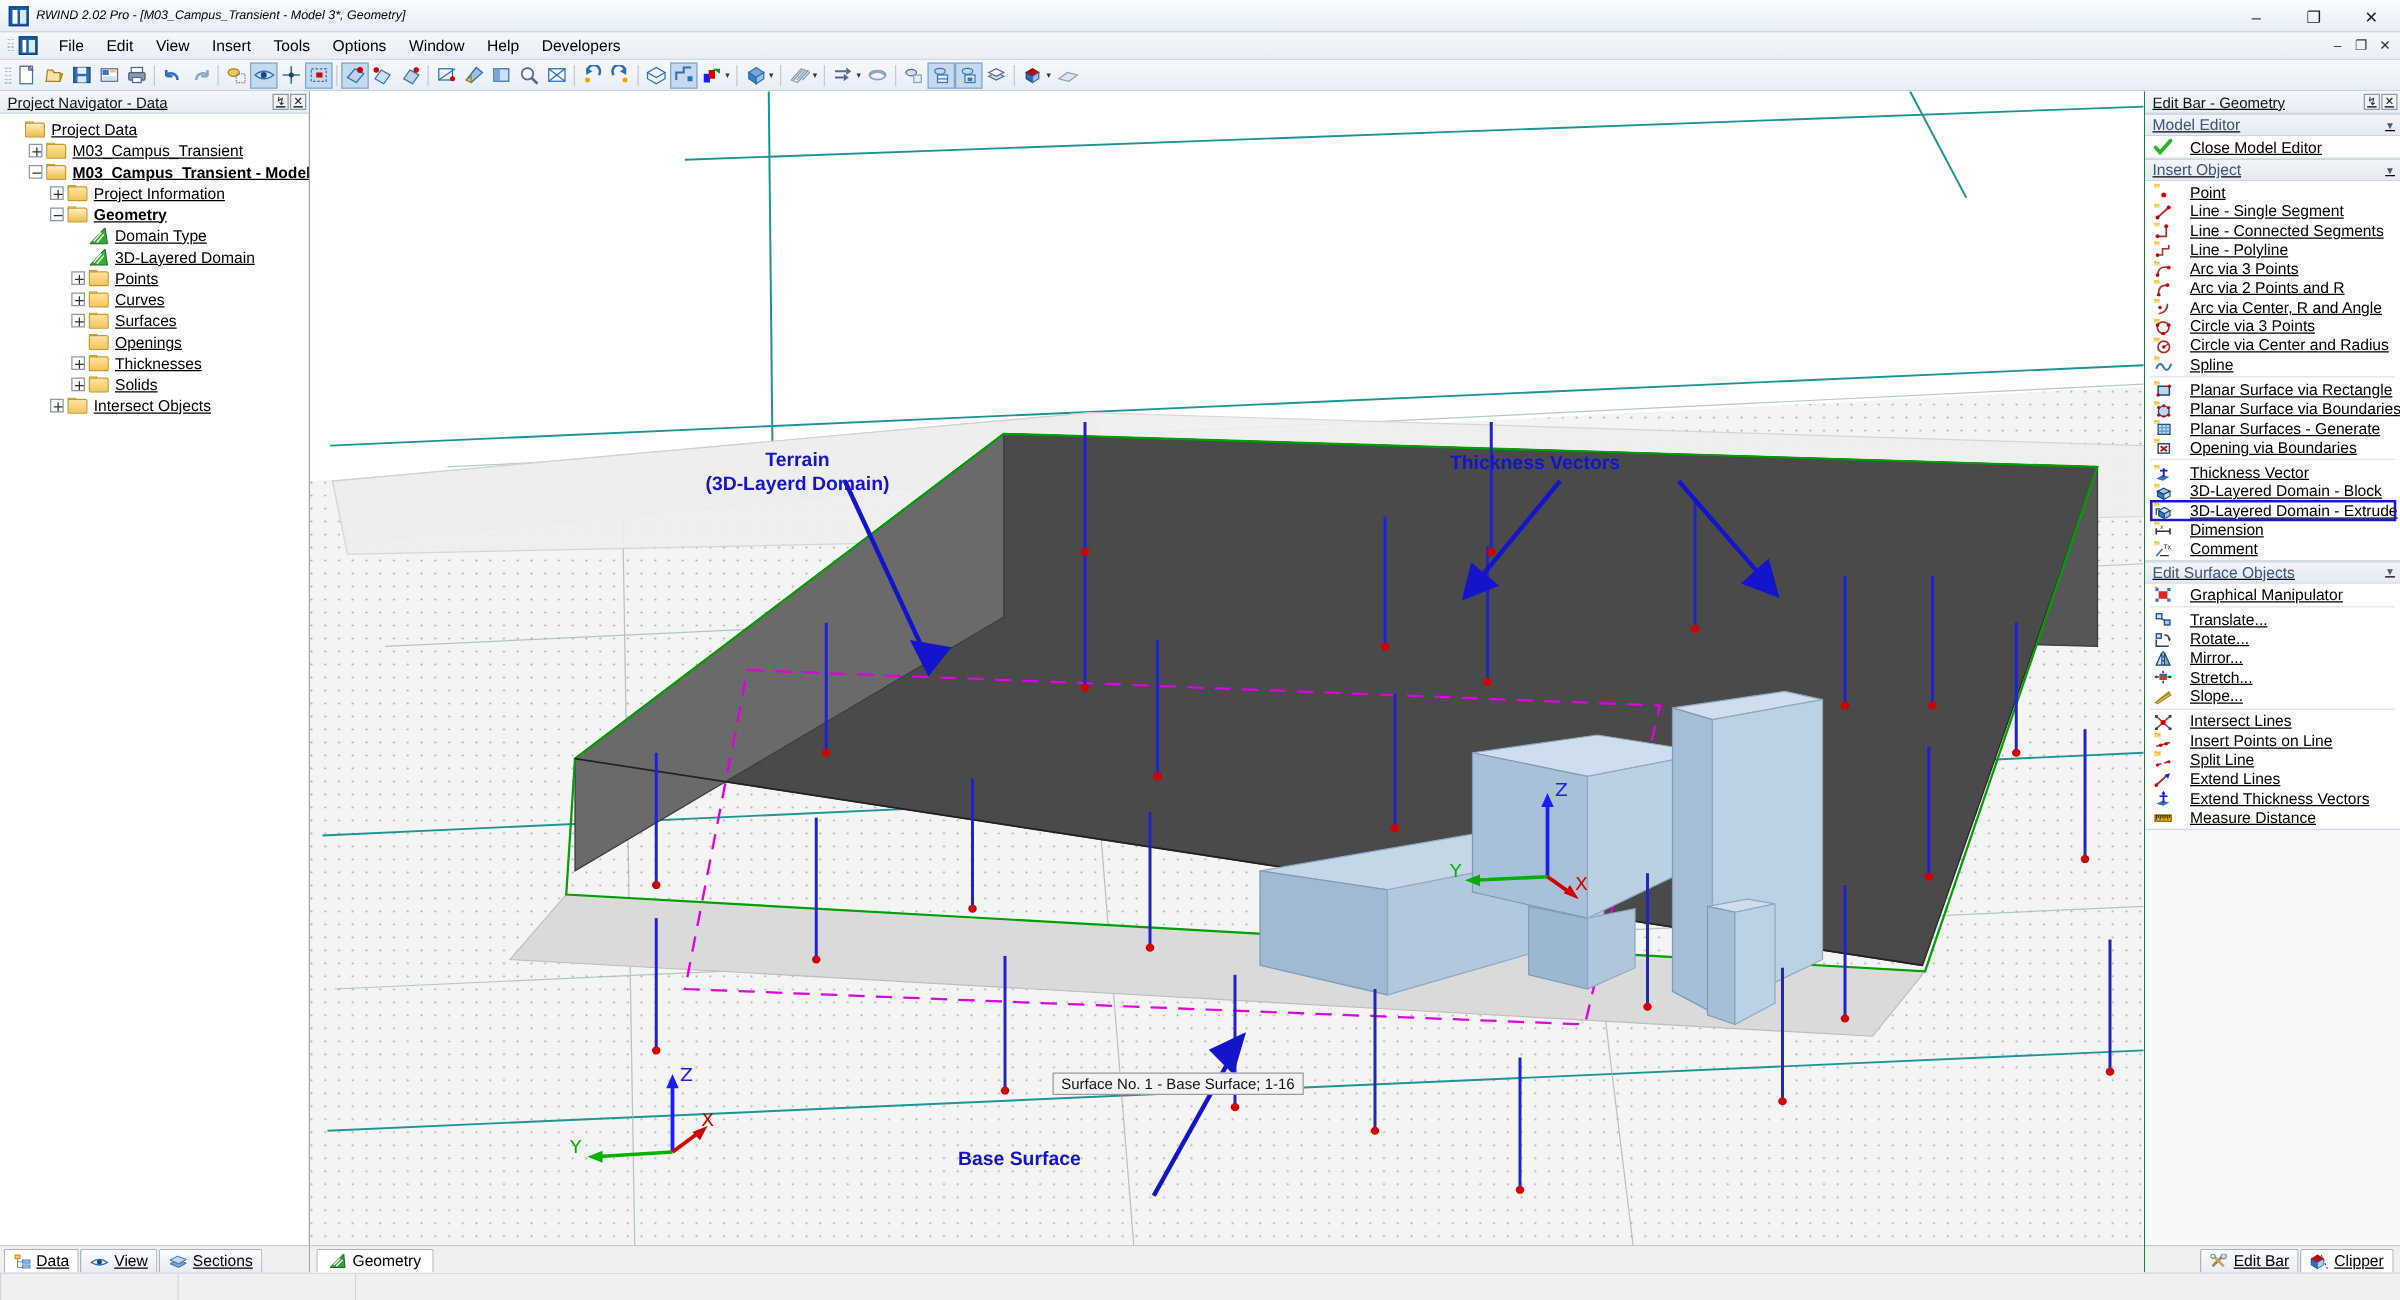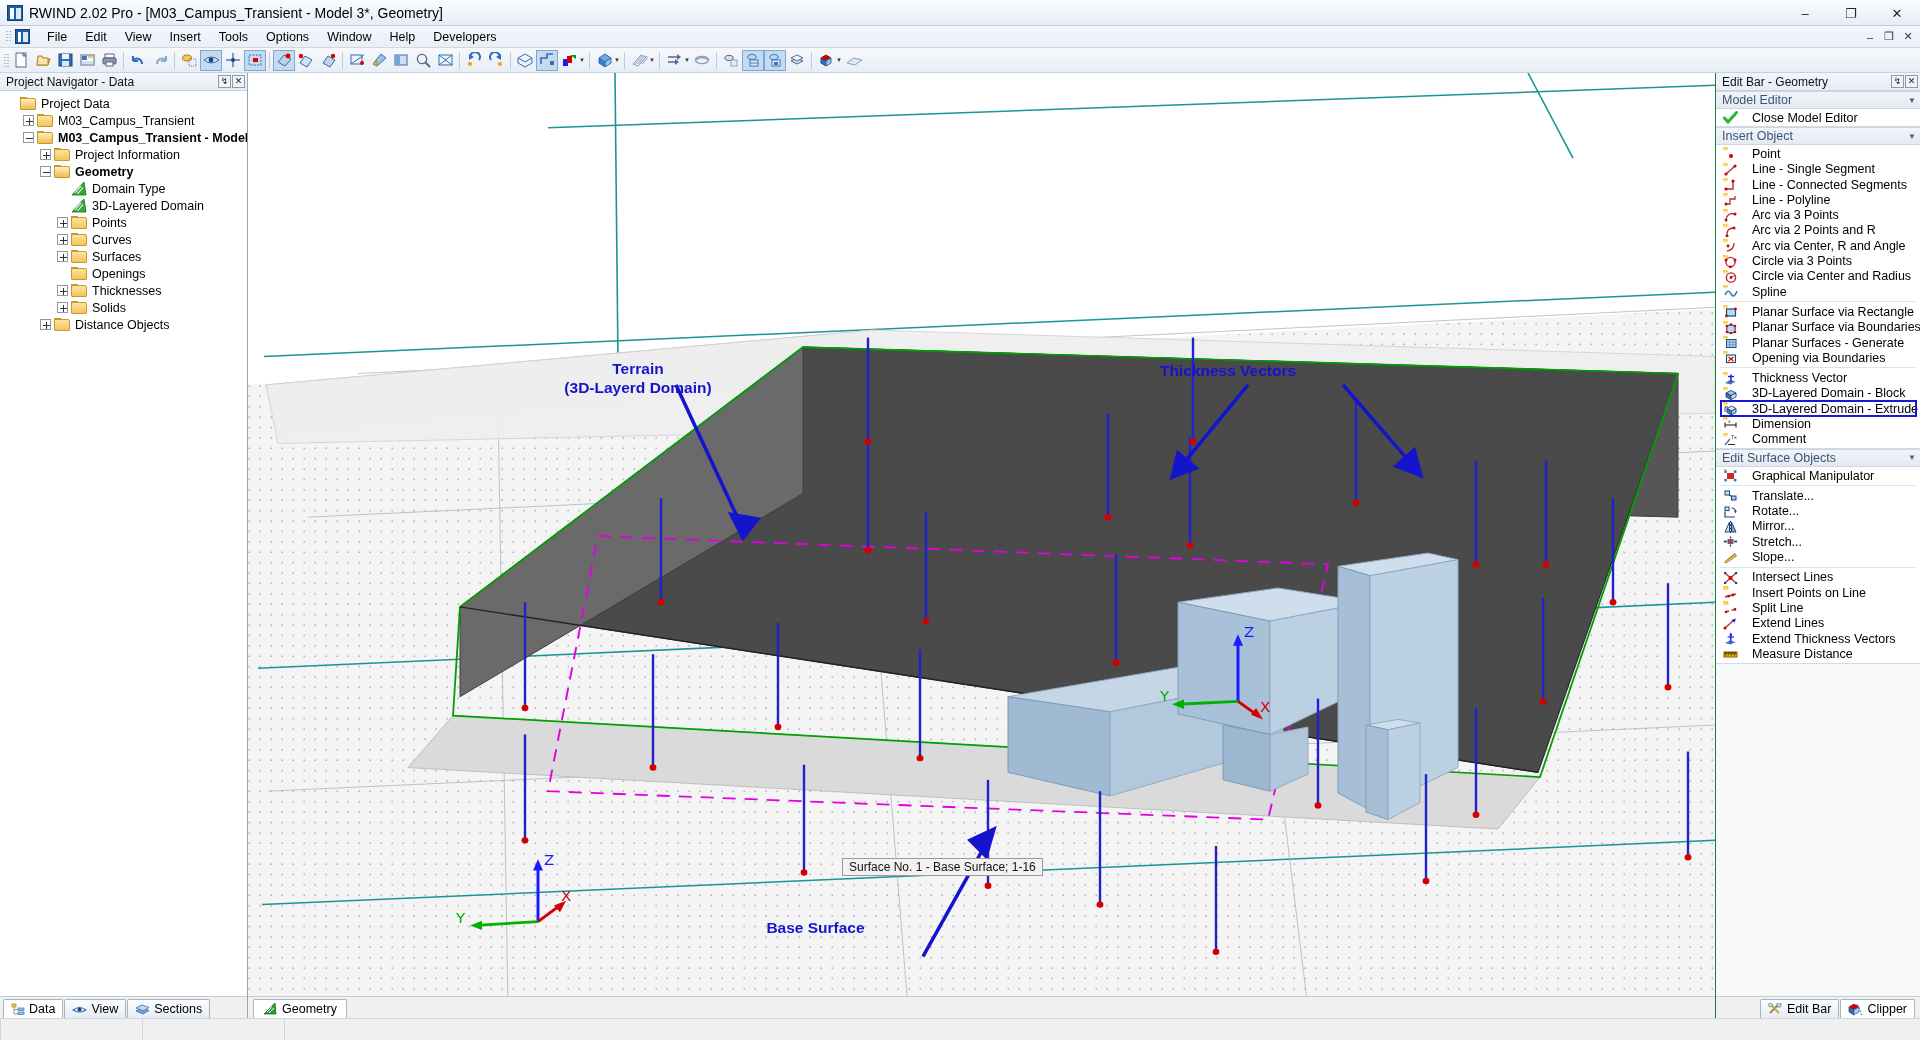--- a/index.html
+++ b/index.html
@@ -29,21 +29,21 @@
     position: relative; flex: none;
   }
   .app-icon::before {
     content: ""; position: absolute; left: 2px; top: 2px; width: 4px; height: 11px;
     background: #ffffff;
   }
   .app-icon::after {
     content: ""; position: absolute; left: 8px; top: 2px; width: 5px; height: 11px;
     background: #d9e7f7;
   }
-  .title-text { font-size: 14px; color: #000; white-space: nowrap; }
+  .title-text { font-size: 10px; color: #000; white-space: nowrap; font-style: italic; }
   .win-btns { position: absolute; right: 0; top: 0; height: 26px; display: flex; }
   .win-btn {
     width: 46px; height: 26px; display: flex; align-items: center; justify-content: center;
     font-size: 13px; color: #222;
   }
 
   
   .menubar {
     height: 22px; min-height: 22px;
     background: linear-gradient(#f4f7fb, #e9eff7);
@@ -88,21 +88,21 @@
   .tb-grip::before { left:2px; } .tb-grip::after { left:5px; }
   .tb-btn {
     width: 22px; height: 21px; display:flex; align-items:center; justify-content:center;
     flex: none; position: relative;
   }
   .tb-btn.pressed { background: #c5d9ef; border: 1px solid #7da7d4; }
   .tb-sep { width: 1px; height: 17px; background: #c0cad8; margin: 0 3px; flex:none; }
   .tb-caret { font-size: 7px; color:#333; margin-left:-2px; width:8px; text-align:center; }
 
   
-  .bodyrow { flex: 1; display: flex; min-height: 0; }
+  .bodyrow { flex: 1; display: flex; min-height: 0; text-decoration: underline; }
 
   
   .leftpanel {
     width: 248px; min-width: 248px;
     background: #fff;
     border-right: 1px solid #9aa5b4;
     display: flex; flex-direction: column;
   }
   .panel-caption {
     height: 18px; min-height: 18px;
@@ -650,21 +650,21 @@
             </div>
             <span class="tlabel">Solids</span>
           </div>
           <div class="trow">
             <div class="tw" style="width: 40px; height: 1px;"></div>
             <div class="expander plus"></div>
             <div class="folder">
               <span class="f-tab"></span>
               <span class="f-back"></span>
             </div>
-            <span class="tlabel">Distance Objects</span>
+            <span class="tlabel">Intersect Objects</span>
           </div>
         </div>
       <div class="lefttabs" id="left-tabs">
           <div class="ltab active">
             <span style="display: inline-flex;">
               <svg width="14" height="12" viewBox="0 0 14 12">
                 <rect x="1" y="1" width="4" height="3" fill="#f3c55a" stroke="#a9821f" stroke-width="0.7"></rect>
                 <rect x="7" y="5" width="6" height="2.5" fill="#8fc4e8" stroke="#3a76b8" stroke-width="0.7"></rect>
                 <rect x="7" y="9" width="6" height="2.5" fill="#8fc4e8" stroke="#3a76b8" stroke-width="0.7"></rect>
                 <path d="M3 4 V11 H7 M3 6.5 H7" fill="none" stroke="#7a8694" stroke-width="0.8"></path>

